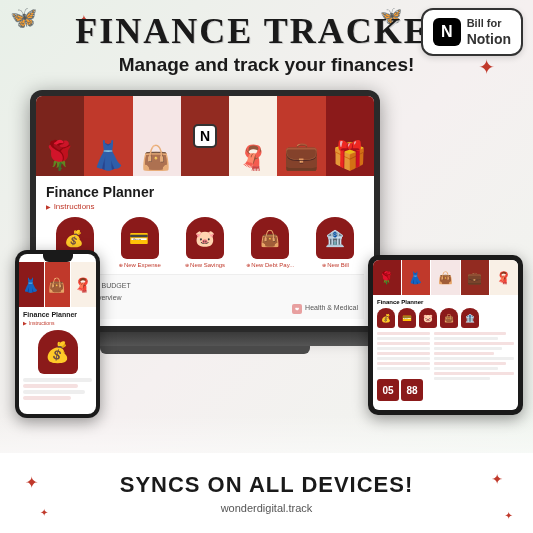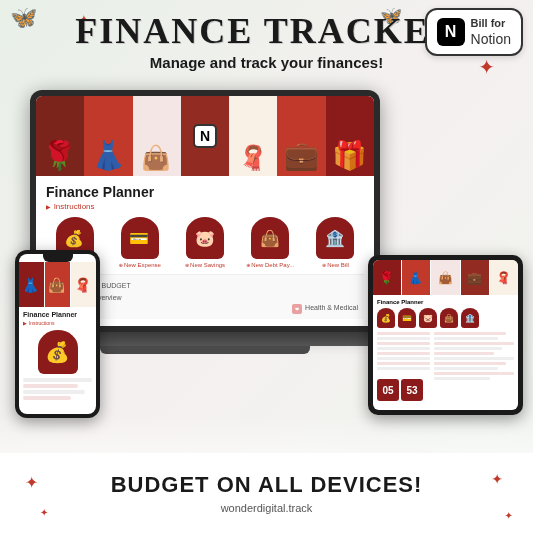--- a/index.html
+++ b/index.html
@@ -29,21 +29,21 @@
     }
     .main-title {
       font-size: 36px;
       font-weight: 900;
       color: #1a1a1a;
       letter-spacing: 2px;
       font-family: 'Georgia', serif;
       text-shadow: 1px 1px 0 #ccc;
     }
     .sub-title {
-      font-size: 15px;
+      font-size: 19px;
       font-weight: 700;
       color: #1a1a1a;
       margin-top: 2px;
     }
 
     
     .notion-badge {
       position: absolute;
       top: 8px;
       right: 10px;
@@ -409,21 +409,21 @@
 
 <div class="title-area">
   <div class="main-title">FINANCE TRACKER</div>
   <div class="sub-title">Manage and track your finances!</div>
 </div>
 
 <div class="notion-badge">
   <div class="notion-logo">N</div>
   <div class="notion-text">
     <span>Bill for</span><br>
-    <span style="font-size:14px;font-weight:400;">Notion</span>
+    <span style="font-size:14px;font-weight:700;">Notion</span>
   </div>
 </div>
 
 <div class="laptop">
   <div class="laptop-screen-outer">
     <div class="laptop-screen">
 
       <div class="hero-strip">
         <div class="hero-img" style="background-color:#7b241c;position:relative;">
           <div class="hero-figure">🌹</div>
@@ -573,21 +573,21 @@
             <div style="height:3px;background:#eee;border-radius:1px;margin-bottom:2px;"></div>
             <div style="height:3px;background:#f5e0e0;border-radius:1px;margin-bottom:2px;"></div>
             <div style="height:3px;background:#eee;border-radius:1px;margin-bottom:2px;"></div>
             <div style="height:3px;background:#f5e0e0;border-radius:1px;margin-bottom:2px;"></div>
             <div style="height:3px;background:#eee;border-radius:1px;margin-bottom:2px;"></div>
             <div style="height:3px;background:#f5e0e0;border-radius:1px;margin-bottom:2px;"></div>
             <div style="height:3px;background:#eee;border-radius:1px;margin-bottom:2px;"></div>
 
             <div class="date-boxes">
               <div class="date-box">05</div>
-              <div class="date-box">53</div>
+              <div class="date-box">88</div>
             </div>
           </div>
 
           <div style="flex:1.5;">
             <div style="height:3px;background:#f5e0e0;border-radius:1px;margin-bottom:2px;width:90%;"></div>
             <div style="height:3px;background:#eee;border-radius:1px;margin-bottom:2px;width:80%;"></div>
             <div style="height:3px;background:#f5e0e0;border-radius:1px;margin-bottom:2px;"></div>
             <div style="height:3px;background:#eee;border-radius:1px;margin-bottom:2px;width:85%;"></div>
             <div style="height:3px;background:#f5e0e0;border-radius:1px;margin-bottom:2px;width:75%;"></div>
             <div style="height:3px;background:#eee;border-radius:1px;margin-bottom:2px;"></div>
@@ -603,15 +603,15 @@
 </div>
 
 <div class="gradient-mid"></div>
 
 <div class="bottom-banner">
 
   <div style="position:absolute;left:25px;top:20px;font-size:16px;color:#c0392b;">✦</div>
   <div style="position:absolute;left:40px;bottom:15px;font-size:10px;color:#c0392b;">✦</div>
   <div style="position:absolute;right:30px;top:18px;font-size:14px;color:#c0392b;">✦</div>
   <div style="position:absolute;right:20px;bottom:12px;font-size:10px;color:#c0392b;">✦</div>
-  <div class="syncs-text">BUDGET ON ALL DEVICES!</div>
+  <div class="syncs-text">SYNCS ON ALL DEVICES!</div>
   <div class="website-text">wonderdigital.track</div>
 </div>
 
 </body></html>

